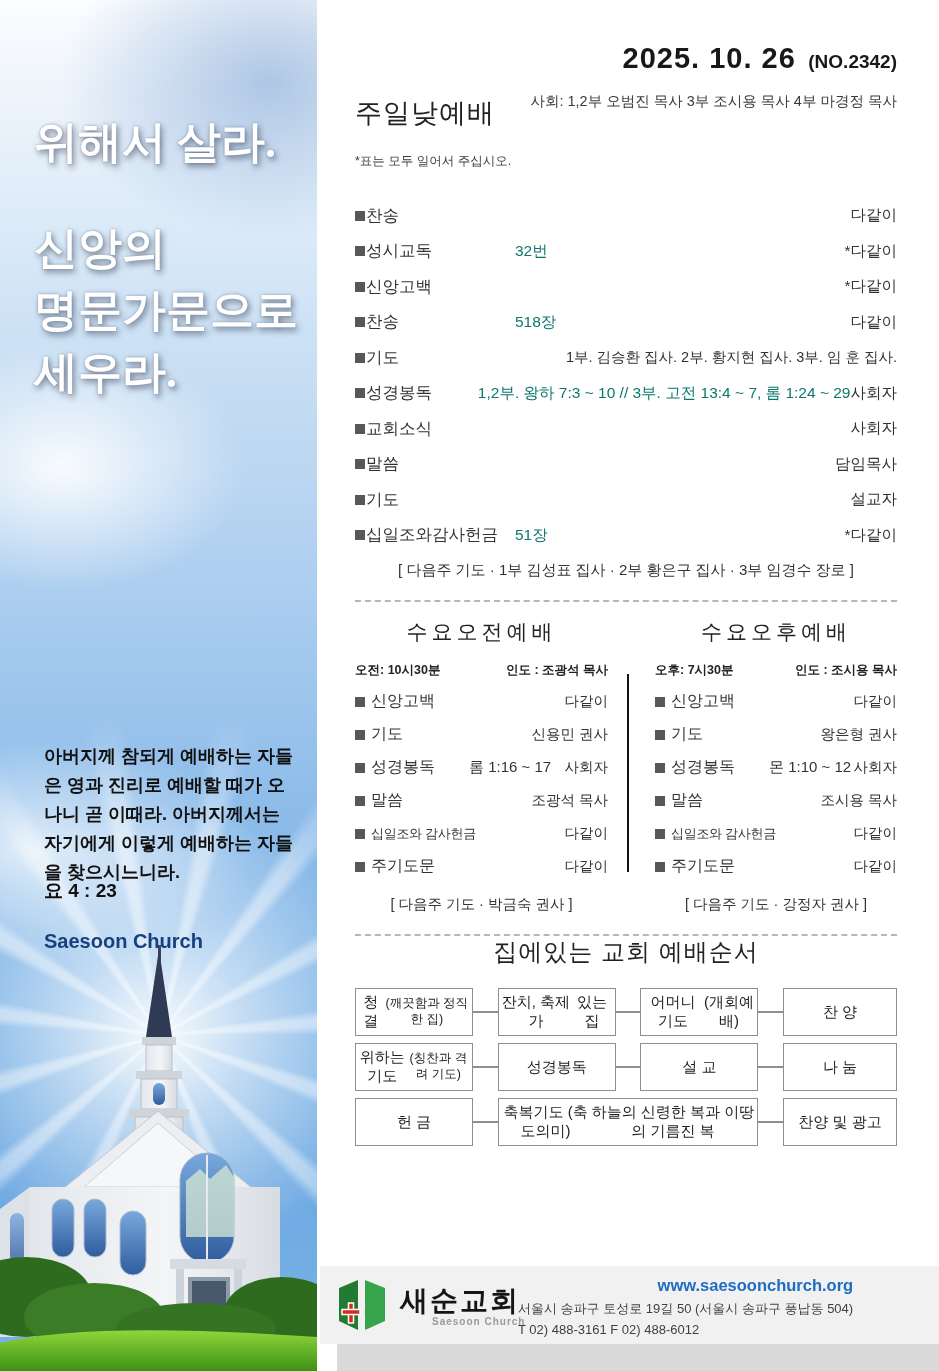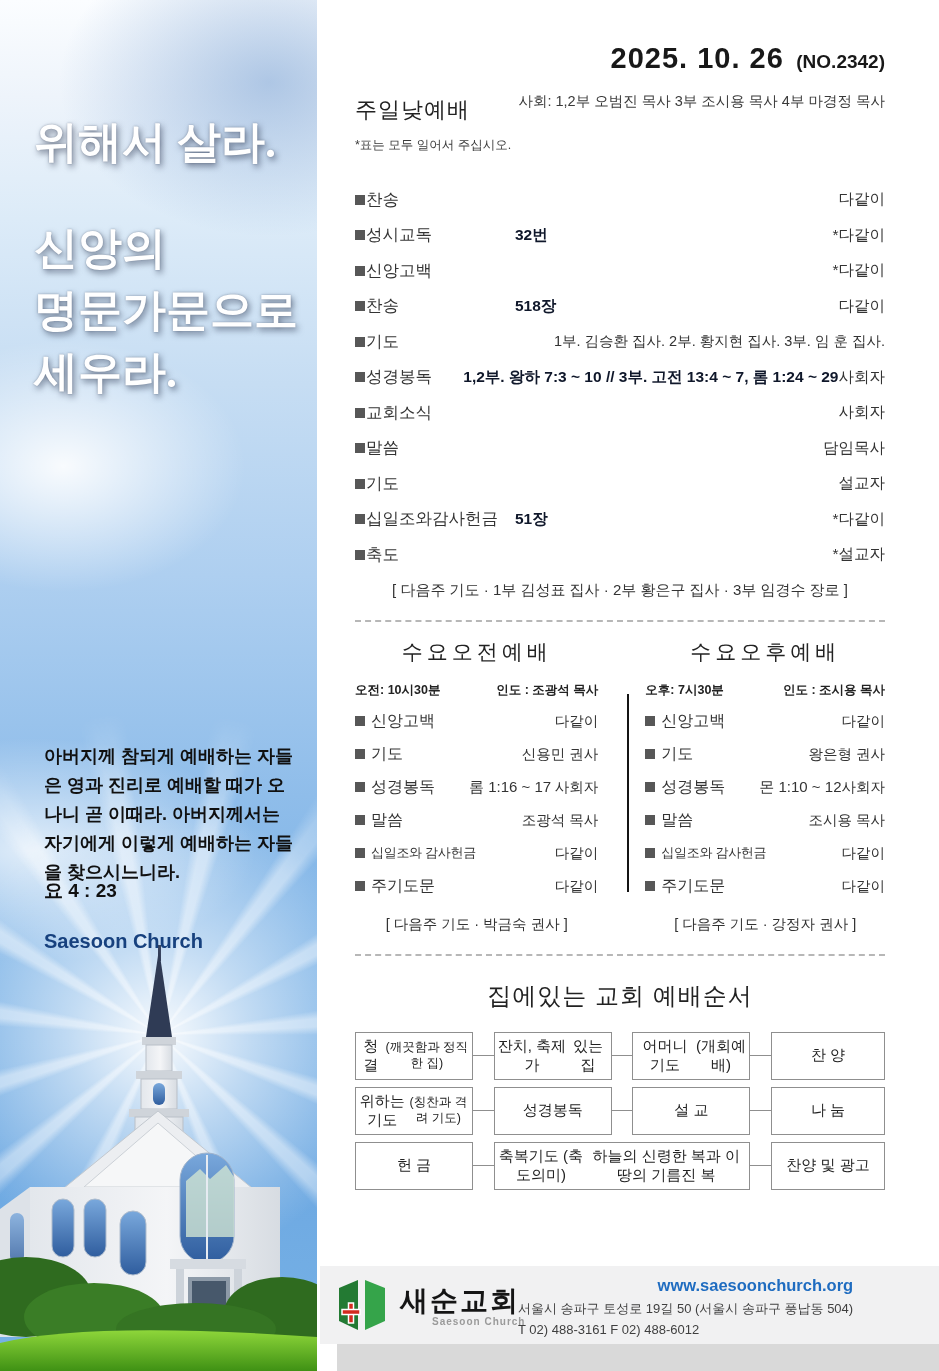--- a/index.html
+++ b/index.html
@@ -26,37 +26,37 @@
   .headline .gap { display:block; height:44px; }
   .verse { position:absolute; left:44px; top:742px; width:250px; font-size:18px; line-height:29px;
     color:#101010; font-weight:700; }
   .verse-ref { position:absolute; left:44px; top:878px; font-size:19px; color:#101010; font-weight:600; }
   .church-en { position:absolute; left:44px; top:930px; font-size:20px; font-weight:700; color:#17417e; }
 
   .churchsvg { position:absolute; left:0; bottom:0; width:317px; height:430px; }
 
   
   .main { position:absolute; left:317px; top:0; width:622px; height:1371px; background:#fff;
-    padding:0 54px 0 38px; }
+    padding:0 42px 0 38px; }
   .date-row { margin-top:42px; text-align:right; color:#181818; }
   .date-big { font-size:29px; font-weight:600; letter-spacing:1px; }
   .date-no { font-size:19px; font-weight:600; margin-left:8px; }
 
   .sun-head { display:flex; justify-content:space-between; align-items:flex-start; margin-top:16px; }
-  .sun-title { font-size:22px; font-weight:500; color:#222; letter-spacing:1px; padding-top:4px; }
+  .sun-title { font-size:27px; font-weight:500; color:#222; letter-spacing:1px; padding-top:4px; }
   .sun-times { text-align:right; font-size:14.5px; line-height:1.5; color:#3a3a3a; }
-  .note { margin-top:12px; font-size:12.5px; color:#3a3a3a; }
+  .note { margin-top:22px; font-size:12.5px; color:#3a3a3a; }
 
   .slist { margin-top:28px; }
   .srow { display:flex; align-items:center; height:35.5px; font-size:16.5px; color:#333; }
   .bullet { width:10px; height:10px; background:#575757; flex:0 0 auto; margin-right:1px; }
   .jlabel { display:inline-block; text-align:justify; text-align-last:justify; color:#333; }
   .w122 { width:122px; }
   .nowrap { white-space:nowrap; text-align-last:auto; }
-  .sdetail { margin-left:27px; font-size:15.5px; color:#0f172a; flex:1 1 auto; text-align:left; white-space:nowrap;font-weight:bold; }
+  .sdetail { margin-left:27px; font-size:15.5px; color:#0f766e; flex:1 1 auto; text-align:left; white-space:nowrap; }
   .sdetail.sm { font-size:13px; letter-spacing:-0.3px; }
   .swho { font-size:15.5px; color:#333; text-align:right; white-space:nowrap; }
   .swho.sm { font-size:14.5px; }
   .nextweek { text-align:center; font-size:15px; color:#333; margin-top:8px; }
 
   .dashed { border:0; border-top:2px dashed #b7b7b7; margin-top:20px; }
 
   
   .wed { position:relative; display:flex; margin-top:16px; }
   .wcol { width:253px; }
@@ -68,21 +68,21 @@
   .wrow { display:flex; align-items:center; height:33px; font-size:16px; color:#333; }
   .wrow .bullet { margin-right:6px; }
   .w90 { width:90px; }
   .wdetail { margin-left:8px; font-size:15px; white-space:nowrap; }
   .wlabel-sm { font-size:13px; letter-spacing:-0.3px; white-space:nowrap; }
   .wspace { flex:1 1 auto; }
   .wwho { font-size:14.5px; text-align:right; white-space:nowrap; }
   .wnext { text-align:center; font-size:14.5px; color:#333; margin-top:12px; }
 
   
-  .home-title { text-align:center; font-size:24px; font-weight:500; color:#222; margin-top:24px; letter-spacing:1px; }
+  .home-title { text-align:center; font-size:24px; font-weight:500; color:#222; letter-spacing:1px; }
   .hgrid { margin-top:20px; display:grid; grid-template-columns:118px 1fr 118px 1fr 118px 1fr 114px;
     grid-auto-rows:48px; row-gap:7px; align-items:stretch; }
   .hbox { border:1.5px solid #8f8f8f; background:#fff; display:flex; flex-direction:row;
     align-items:center; justify-content:center; text-align:center; font-size:15px; color:#222; line-height:1.25; padding:2px; }
   .hbox .sub { font-size:12.5px; }
   .hline { align-self:center; height:1.5px; background:#8f8f8f; width:100%; }
   .wide { grid-column:3 / span 3; }
 
   
   .footer { position:absolute; left:320px; top:1266px; width:712px; height:78px; background:#f1f1f2; }
@@ -243,26 +243,20 @@
           <span class="jlabel w122">기도</span>
           <span class="sdetail"></span>
           <span class="swho">설교자</span>
         </div>
       <div class="srow">
           <span class="bullet"></span>
           <span class="jlabel w122 nowrap">십일조와감사헌금</span>
           <span class="sdetail">51장</span>
           <span class="swho">*다같이</span>
         </div>
-      <div class="srow">
-          <span class="bullet"></span>
-          <span class="jlabel w122">축도</span>
-          <span class="sdetail"></span>
-          <span class="swho">*설교자</span>
-        </div>
     </div>
 
     <div class="nextweek">[ 다음주 기도 · 1부 김성표 집사 · 2부 황은구 집사 · 3부 임경수 장로 ]</div>
 
     <hr class="dashed">
 
     <div class="wed">
       <div class="wed-divider"></div>
 
       <div class="wcol">

